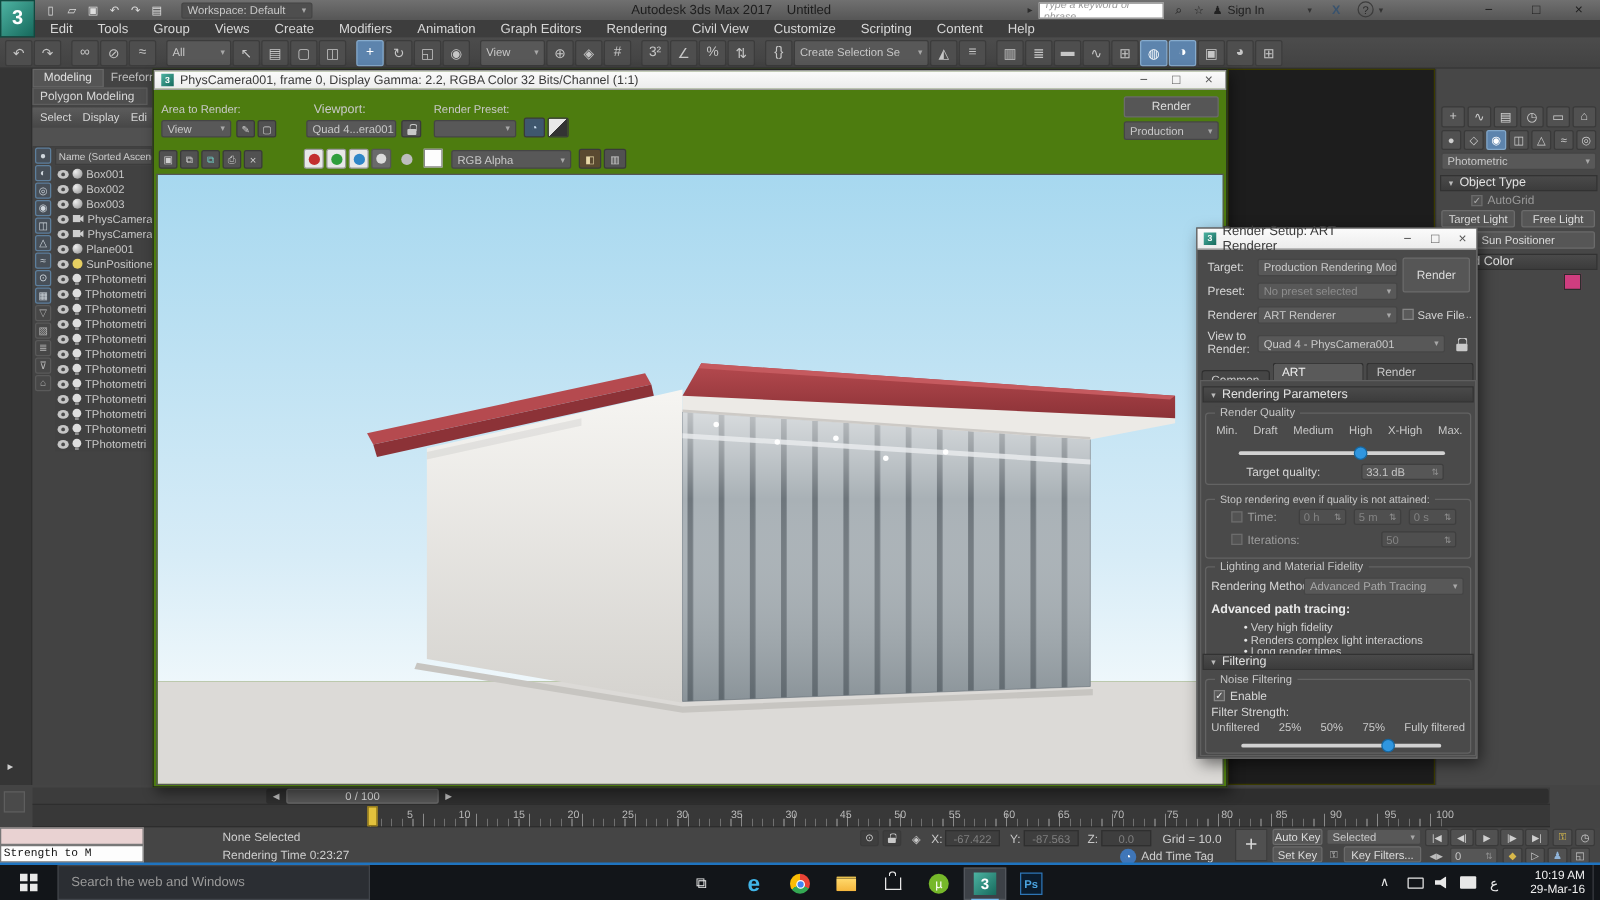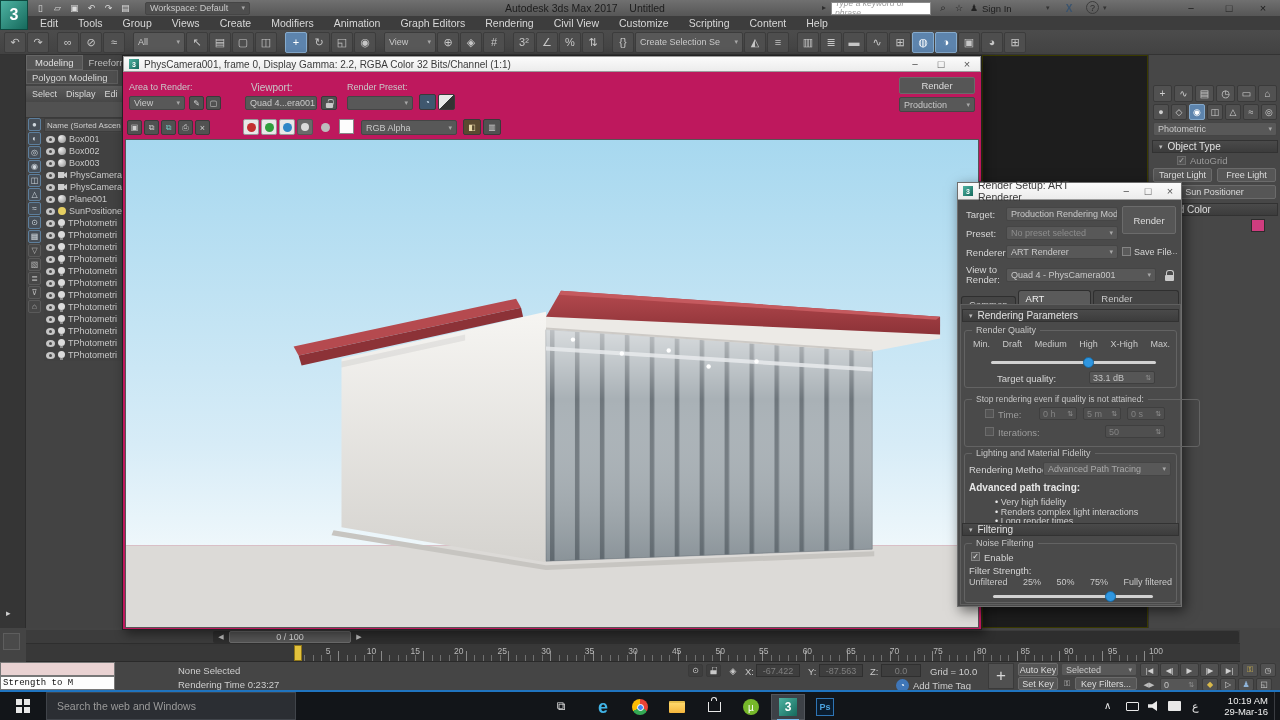--- a/index.html
+++ b/index.html
@@ -321,21 +321,21 @@
     <span class="cb" style="opacity:.6">✓</span>
     <span style="font-size:9.5px;color:#9a9a9a">AutoGrid</span>
   </div>
   <div class="btn r" style="left:4px;top:113px;width:59px;height:14px;font-size:9px">Target Light</div>
   <div class="btn r" style="left:68px;top:113px;width:59px;height:14px;font-size:9px">Free Light</div>
   <div class="btn r" style="left:4px;top:130px;width:123px;height:14px;font-size:9px">Sun Positioner</div>
   <div class="roll" style="left:3px;top:148px;width:126px;height:13px">and Color</div>
   <span class="r" style="left:102px;top:164px;width:14px;height:13px;background:#cf3d7f;border:1px solid #2c2c2c"></span>
 </div>
 
-<div class="r" style="left:122px;top:55px;width:860px;height:575px;background:#be185d;border:1px solid #222;box-shadow:3px 4px 10px rgba(0,0,0,.45);z-index:5">
+<div class="r" style="left:122px;top:55px;width:860px;height:575px;background:#4d7c0f;border:1px solid #222;box-shadow:3px 4px 10px rgba(0,0,0,.45);z-index:5">
   <div class="wtitle" style="width:100%;height:16px">
     <span class="ic" style="width:10px;height:10px;background:linear-gradient(135deg,#4db3a2,#16695c);color:#fff;font-size:7px;font-weight:bold;margin:0 5px">3</span>
     <span style="font-size:10px">PhysCamera001, frame 0, Display Gamma: 2.2, RGBA Color 32 Bits/Channel (1:1)</span>
     <span class="wbtn" style="margin-left:auto">−</span>
     <span class="wbtn">□</span>
     <span class="wbtn">×</span>
   </div>
 
   <span class="r" style="left:6px;top:26px;font-size:9px;color:#c9c9c9">Area to Render:</span>
   <div class="r dd" style="left:6px;top:40px;width:56px;height:14px">View</div>
@@ -471,21 +471,21 @@
         <span class="qlabel">X-High</span>
         <span class="qlabel">Max.</span>
       </div>
     <div class="track" style="left:26px;top:30px;width:165px">
       <span class="knob" style="left:92px"></span>
     </div>
     <span class="r" style="left:32px;top:42px;font-size:9.5px">Target quality:</span>
     <div class="spin r" style="left:124px;top:40px;width:66px;height:13px">33.1 dB</div>
   </div>
 
-  <div class="grp" style="left:6px;top:216px;width:236px;height:48px">
+  <div class="grp" style="left:6px;top:216px;width:213px;height:48px">
     <span class="lg" style="font-size:8.5px">Stop rendering even if quality is not attained:</span>
     <span class="cb r" style="left:20px;top:9px;opacity:.6"></span>
     <span class="r" style="left:33px;top:9px;font-size:9.5px;color:#9d9d9d">Time:</span>
     <div class="r f" style="left:74px;top:7px;gap:6px">
 
     <span class="spin dis" style="width:38px;height:13px">0 h</span>
         <span class="spin dis" style="width:38px;height:13px">5 m</span>
         <span class="spin dis" style="width:38px;height:13px">0 s</span>
       </div>
     <span class="cb r" style="left:20px;top:27px;opacity:.6"></span>

